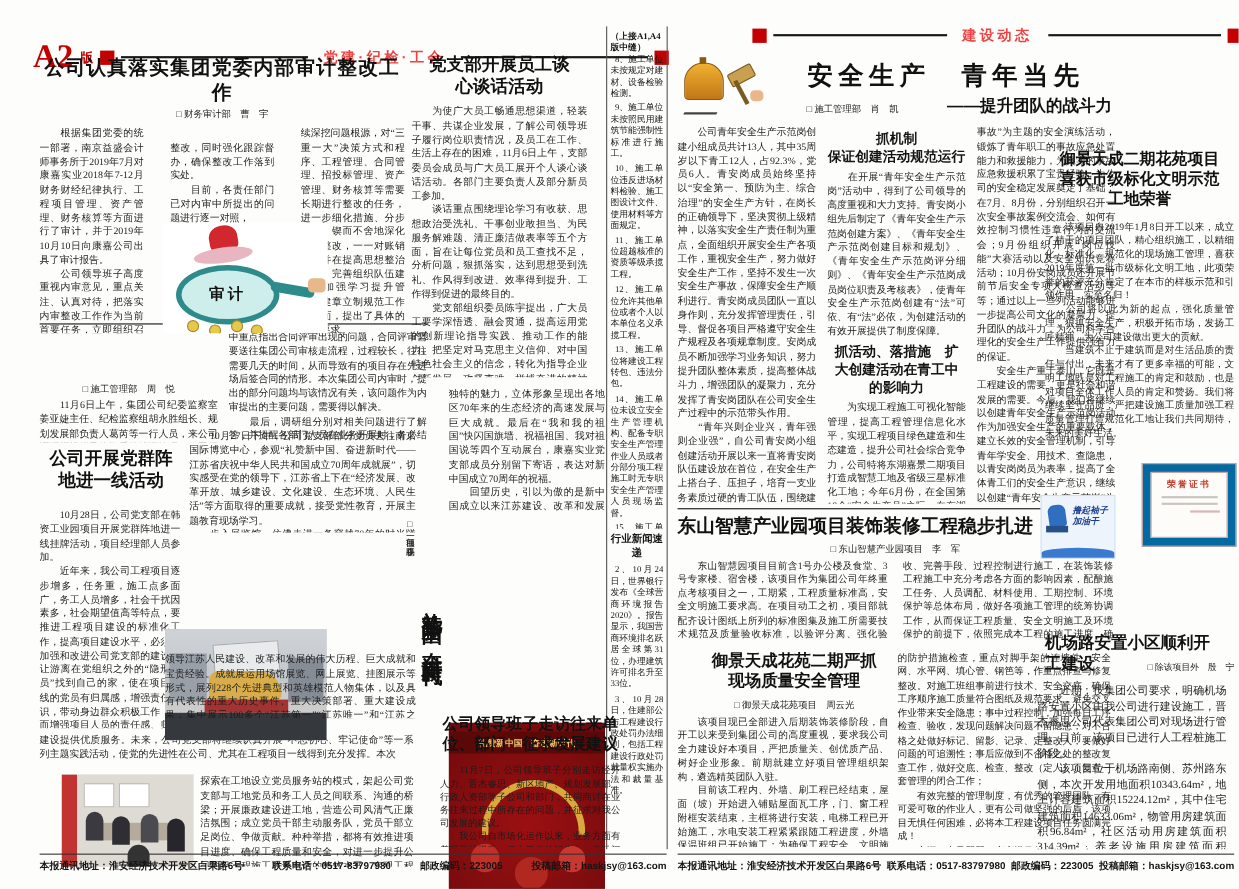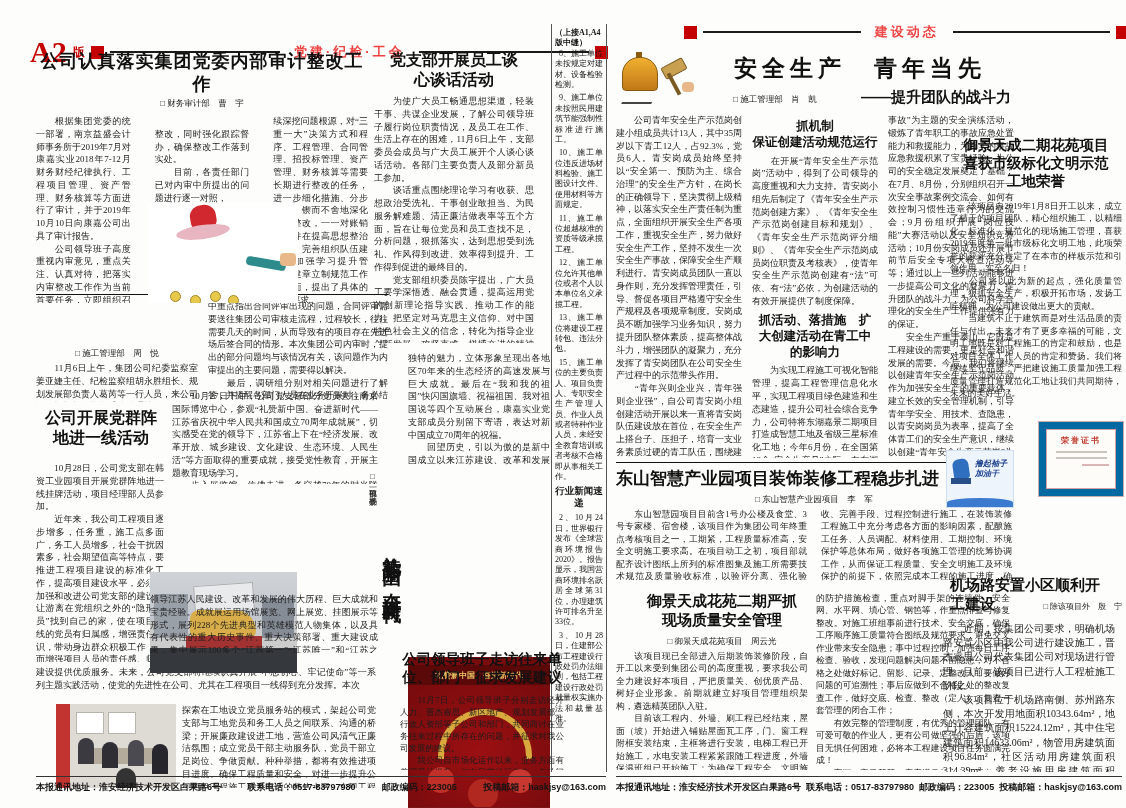--- a/index.html
+++ b/index.html
@@ -58,20 +58,23 @@
 　　目前，各责任部门已对内审中所提出的问题进行逐一对照，</span>
       <span>认真整改回复，并形成回复报告文件。
 　　另外，公司全员将以此次内审整改为契机，坚持要求不变、标准不降、力度不减，继</span>
     </div>
     <div class="btxt">续深挖问题根源，对“三重一大”决策方式和程序、工程管理、合同管理、招投标管理、资产管理、财务核算等需要长期进行整改的任务，进一步细化措施、分步实施，锲而不舍地深化后续整改，一一对账销号。并在提高思想整治站位、完善组织队伍建设、加强学习提升管理、建章立制规范工作等方面，提出了具体的措施要求。
 　　今后，在日常的工作过程中，我公司将继续围绕集团公司战略部署，结合内审整改工作要求，及时总结经验，把整改成果常态化、制度化，推动公司各项工作再上新台阶。</div>
 
     <div class="abs" style="left:112px;top:88px;width:150px;height:100px;background:#fff;z-index:2;">
       <div class="abs" style="left:42px;top:2px;width:26px;height:24px;background:#d0282e;border-radius:45% 45% 30% 30%;transform:rotate(-10deg);"></div>
       <div class="abs" style="left:28px;top:22px;width:54px;height:14px;background:#e8b6c0;border-radius:50%;transform:rotate(-8deg);"></div>
+      <div class="abs" style="left:12px;top:38px;width:84px;height:44px;border:5px solid #2e8b8b;border-radius:50%;background:#cdeeea;display:flex;align-items:center;justify-content:center;">
+        <span style="font-weight:bold;font-size:14px;letter-spacing:3px;">审计</span>
+      </div>
       <div class="abs" style="left:98px;top:56px;width:40px;height:9px;background:#2e8b8b;border-radius:4px;transform:rotate(10deg);"></div>
       <div class="abs" style="left:132px;top:50px;width:16px;height:13px;background:#e8b88a;border-radius:4px;"></div>
       <div class="abs" style="left:22px;top:88px;width:9px;height:9px;background:#e6c84a;border:1px solid #a8882a;border-radius:50%;"></div>
       <div class="abs" style="left:42px;top:92px;width:9px;height:9px;background:#e6c84a;border:1px solid #a8882a;border-radius:50%;"></div>
       <div class="abs" style="left:62px;top:88px;width:9px;height:9px;background:#e6c84a;border:1px solid #a8882a;border-radius:50%;"></div>
       <div class="abs" style="left:80px;top:92px;width:9px;height:9px;background:#e6c84a;border:1px solid #a8882a;border-radius:50%;"></div>
     </div>
   </div>
 </div>
 
@@ -86,20 +89,21 @@
 
 <div class="abs gutter" style="left:551px;top:24px;width:56px;height:748px;">
   <div style="font-weight:bold;">（上接A1,A4版中缝）</div>
   <div style="height:432px;overflow:hidden;">
       <div class="g-item">8、施工单位未按规定对建材、设备检验检测。</div>
       <div class="g-item">9、施工单位未按照民用建筑节能强制性标准进行施工。</div>
       <div class="g-item">10、施工单位违反进场材料检验、施工图设计文件、使用材料等方面规定。</div>
       <div class="g-item">11、施工单位超越核准的资质等级承揽工程。</div>
       <div class="g-item">12、施工单位允许其他单位或者个人以本单位名义承揽工程。</div>
       <div class="g-item">13、施工单位将建设工程转包、违法分包。</div>
+      <div class="g-item">14、施工单位未设立安全生产管理机构、配备专职安全生产管理作业人员或者分部分项工程施工时无专职安全生产管理人员现场监督。</div>
       <div class="g-item">15、施工单位的主要负责人、项目负责人、专职安全生产管理人员、作业人员或者特种作业人员，未经安全教育培训或者考核不合格即从事相关工作。</div>
     </div>
   <div style="font-weight:bold;font-size:9.5px;text-align:center;margin:4px 0;font-family:'Liberation Sans','DejaVu Sans',sans-serif;">行业新闻速递</div>
   <div style="overflow:hidden;height:262px;">
       <div class="g-item">2、10月24日，世界银行发布《全球营商环境报告2020》。报告显示，我国营商环境排名跃居全球第31位，办理建筑许可排名升至33位。</div>
       <div class="g-item">3、10月28日，住建部公布工程建设行政处罚办法细则，包括工程建设行政处罚裁量权实施办法和裁量基准。</div>
     </div>
 </div>
 
 <div class="abs rule" style="left:36px;top:294px;width:352px;"></div>

